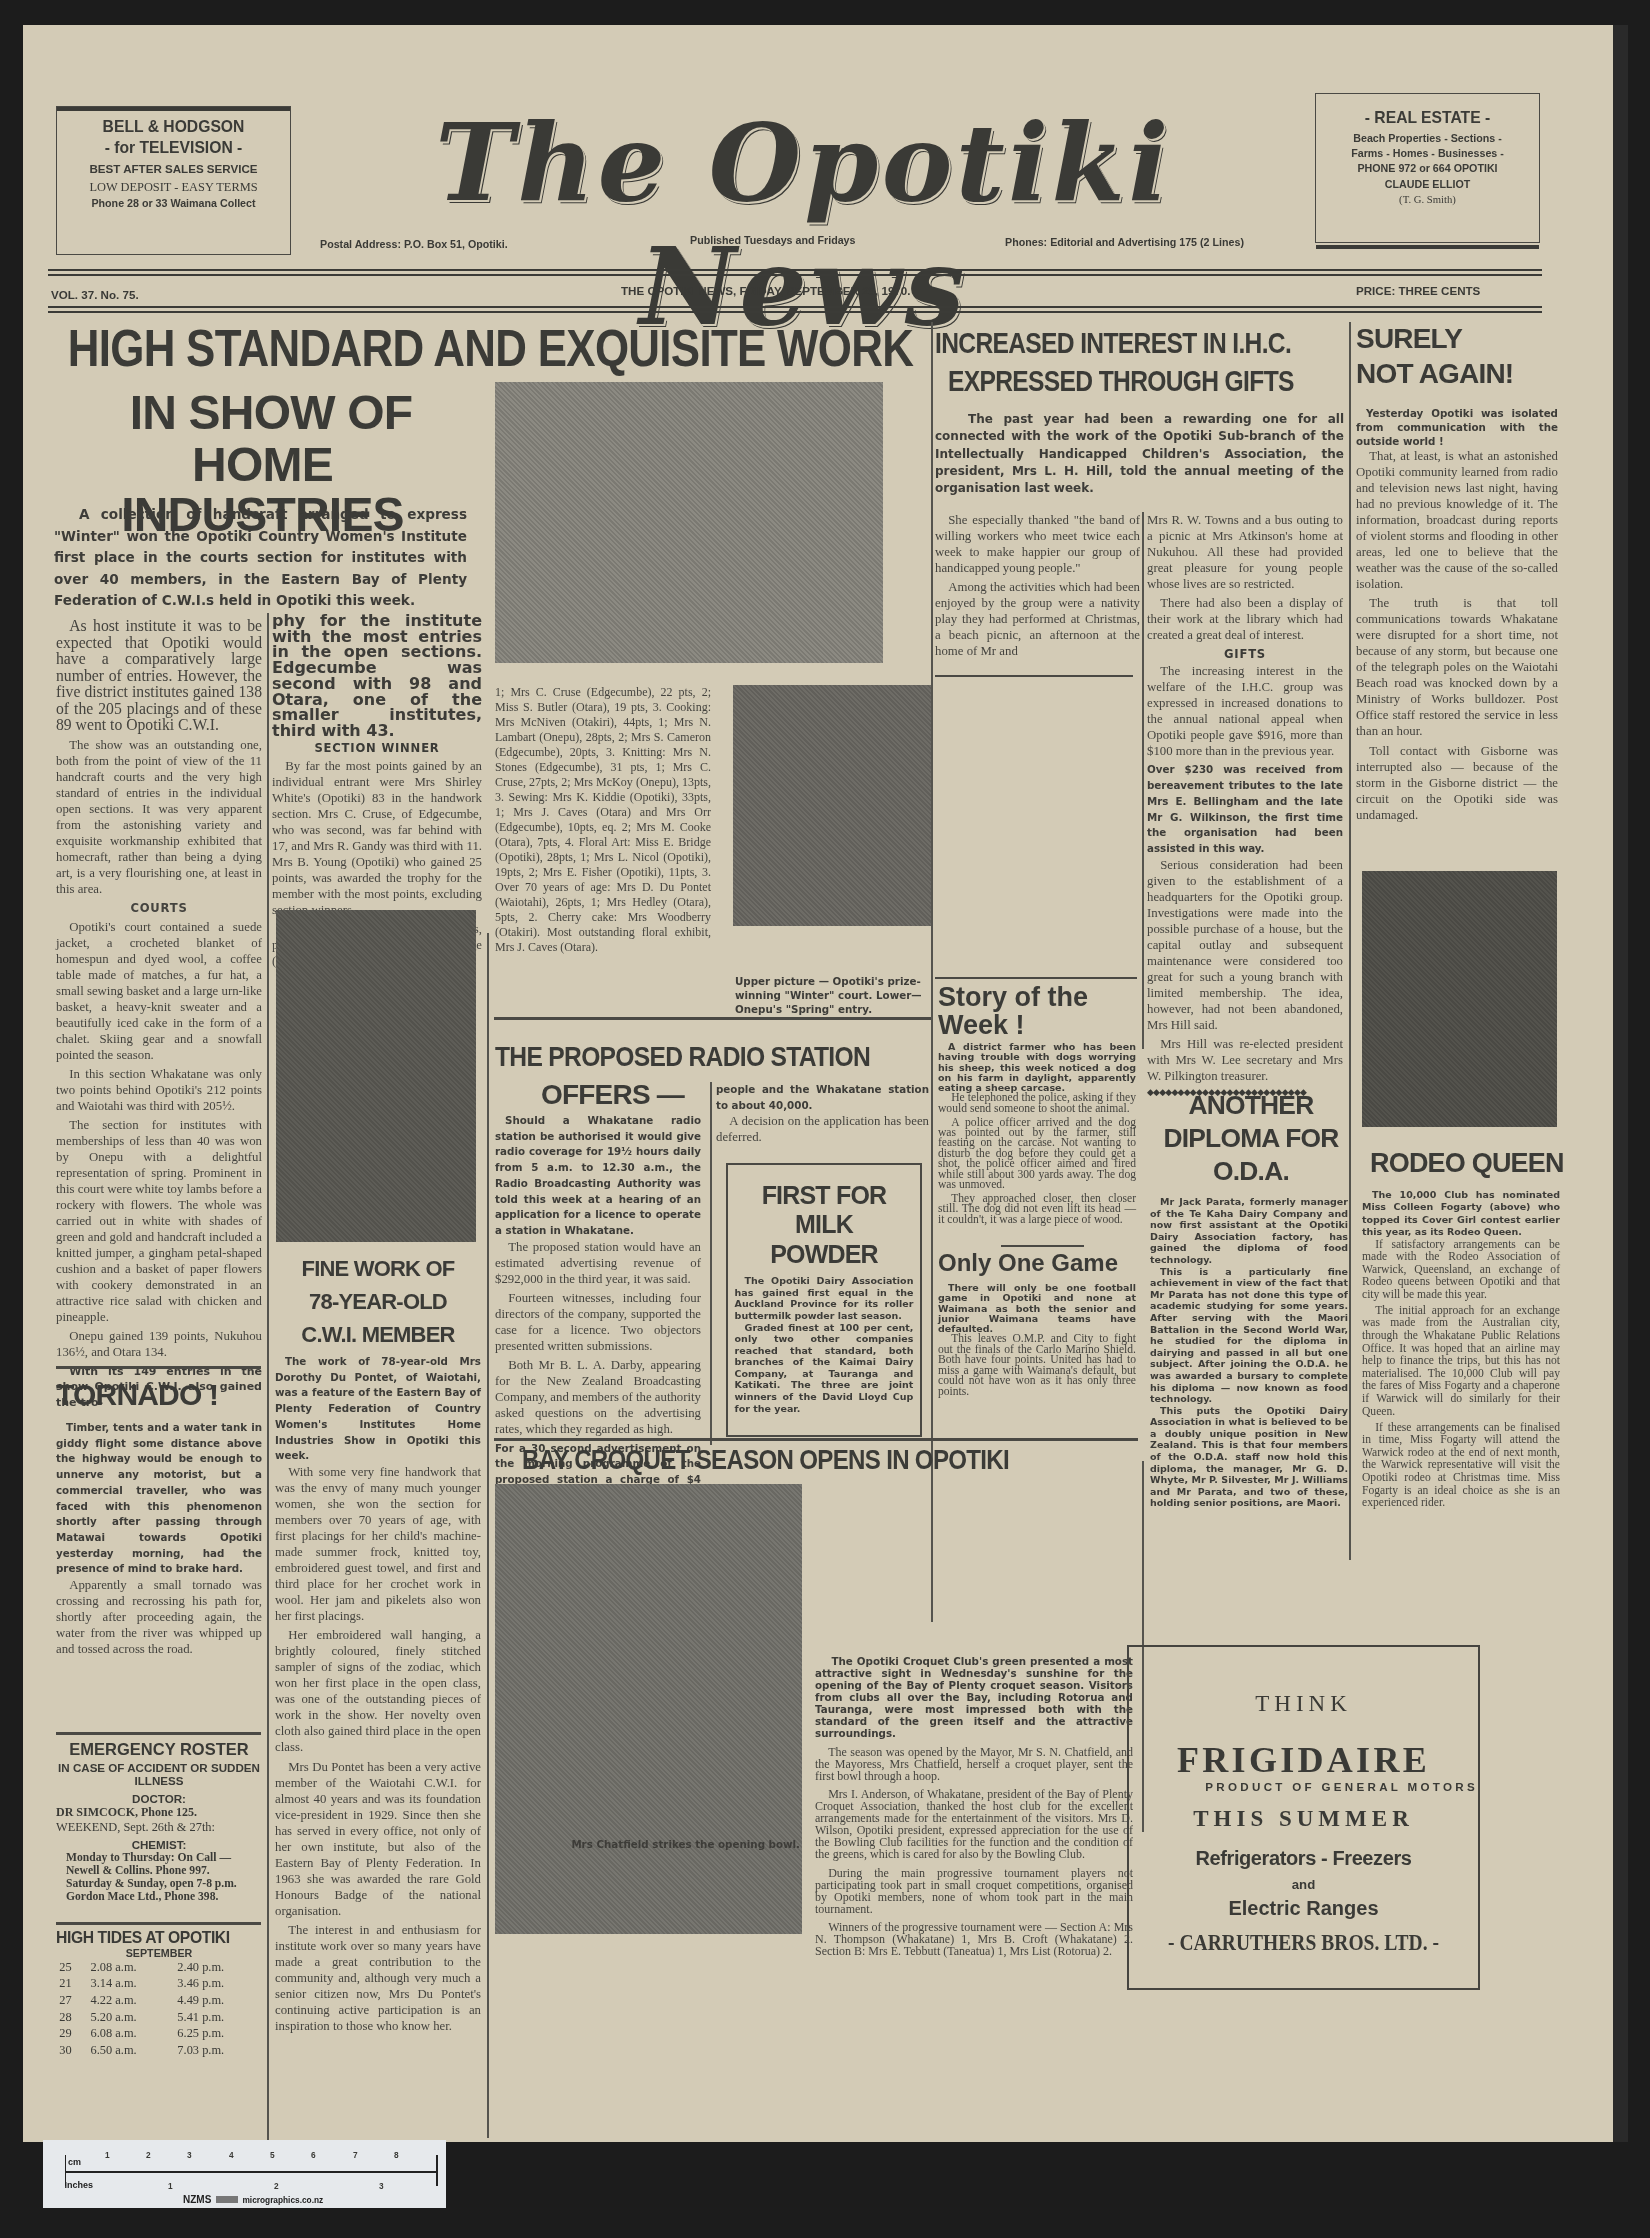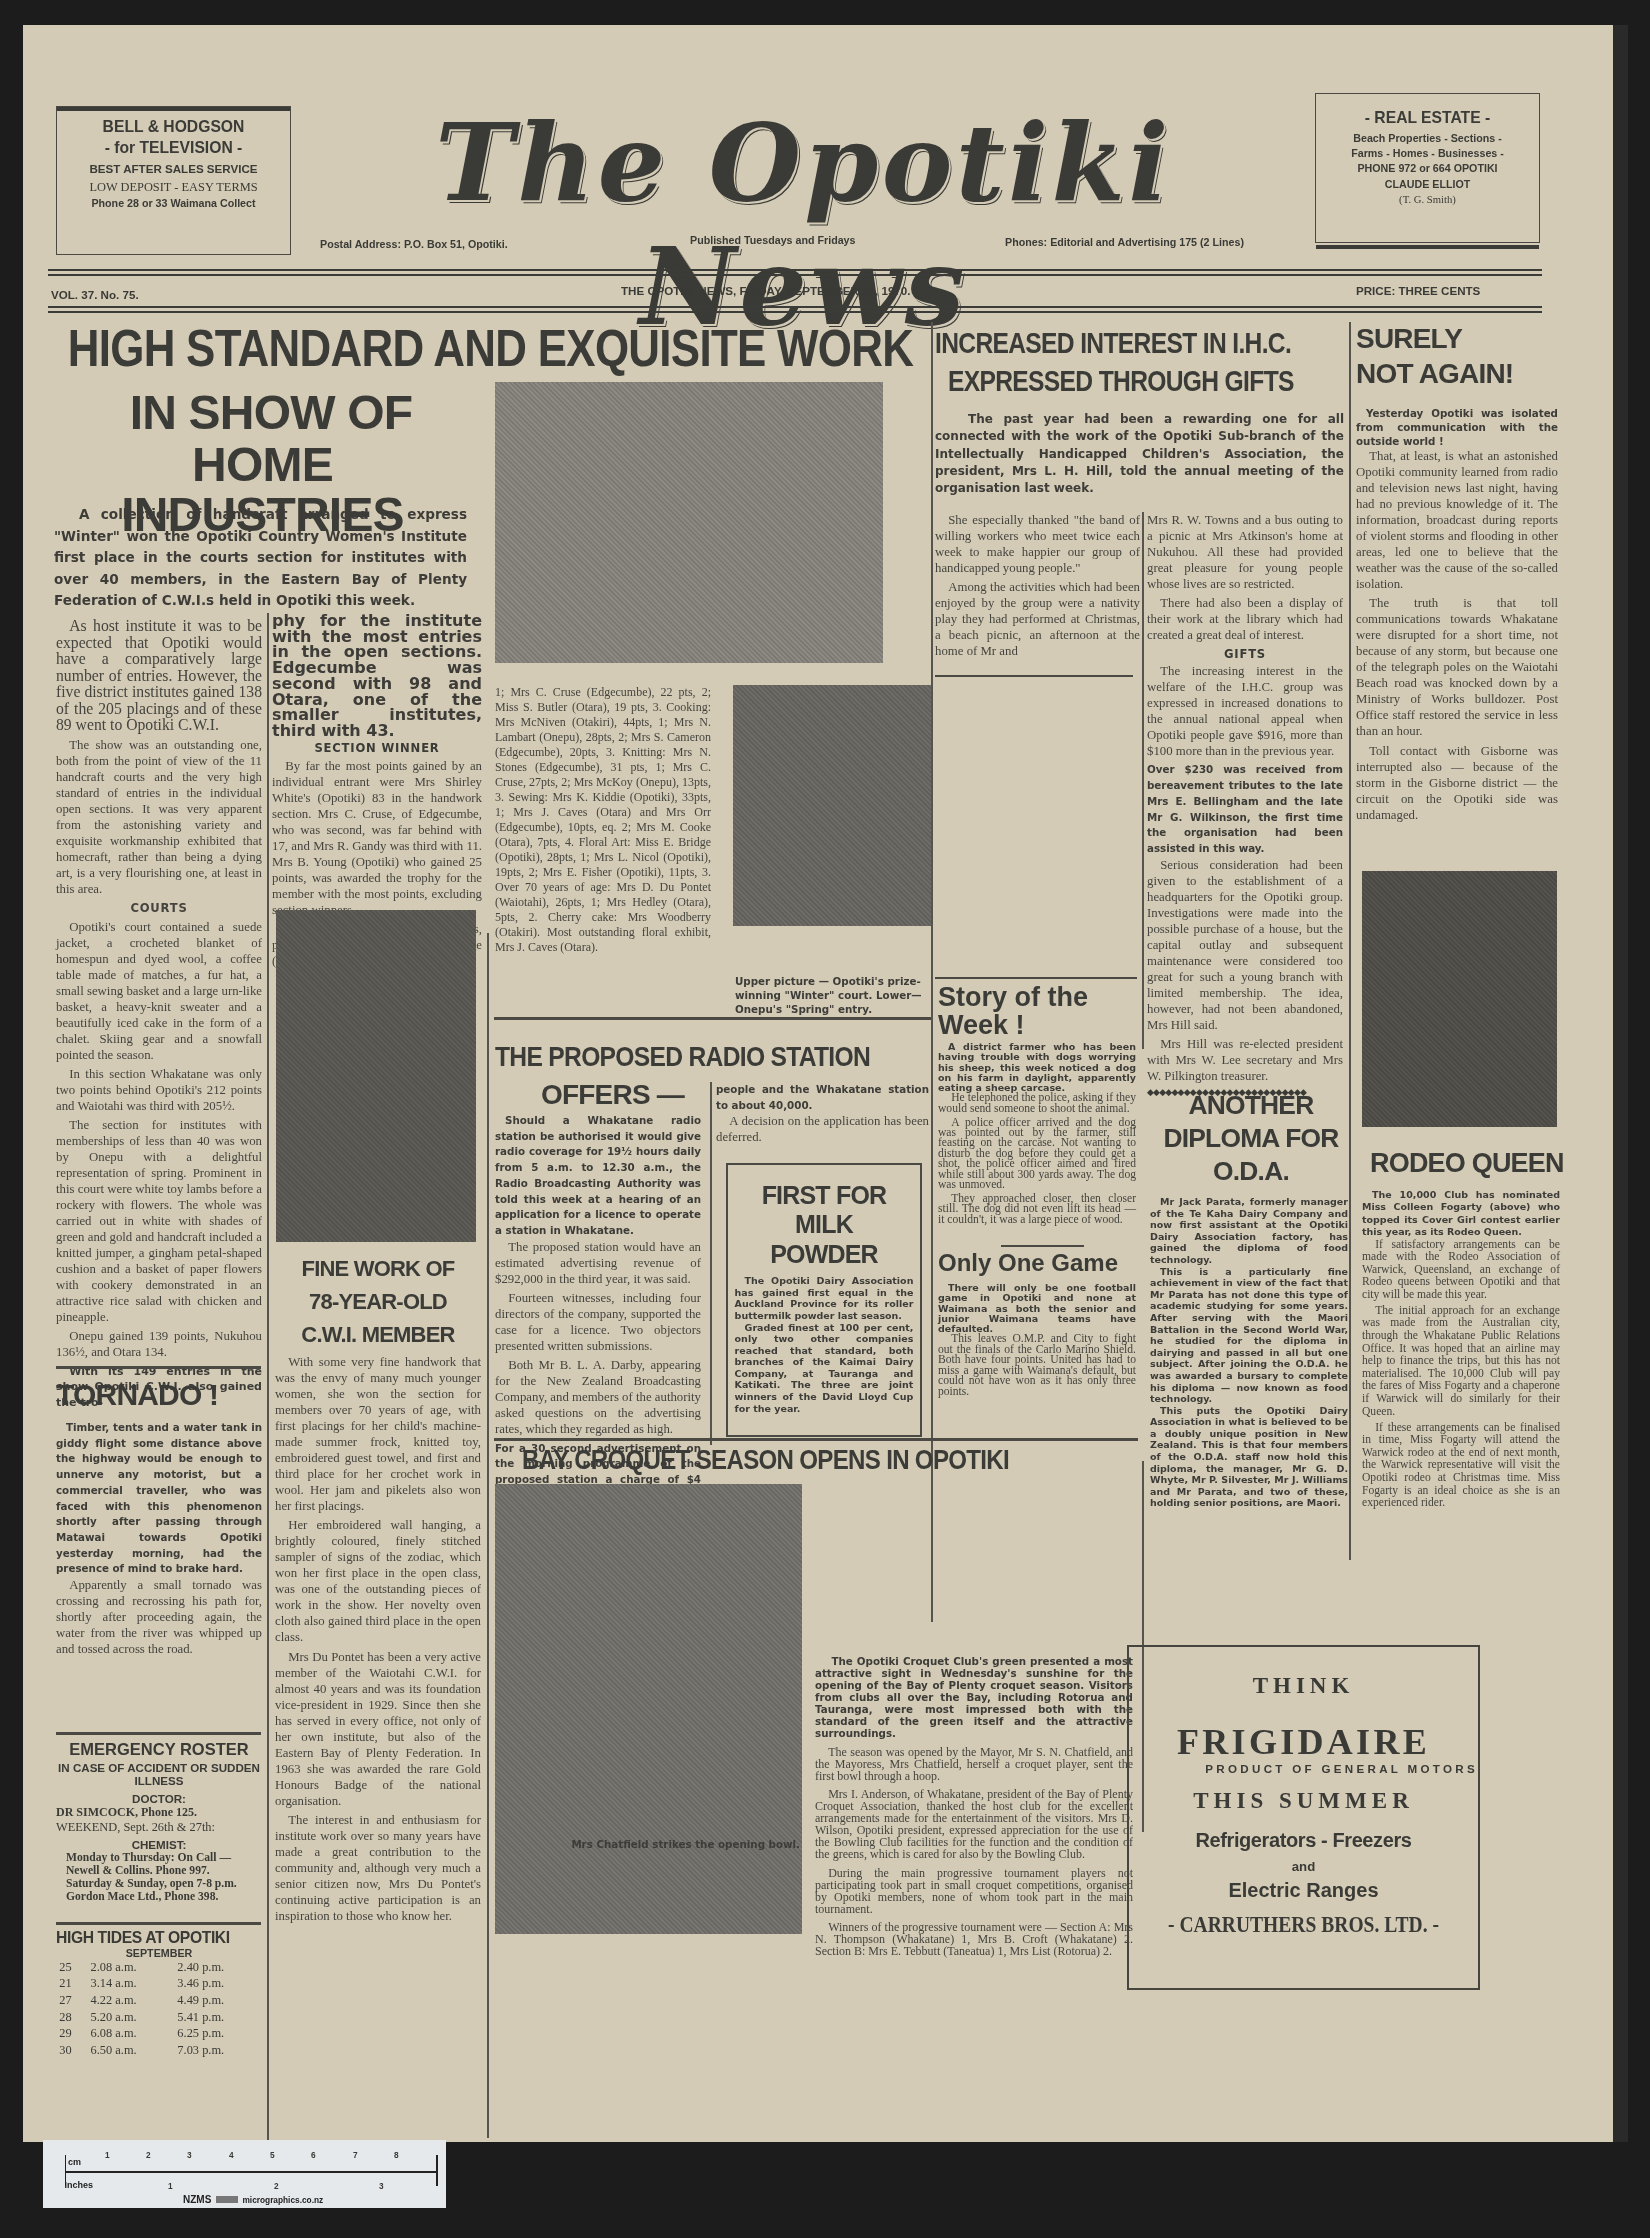--- a/index.html
+++ b/index.html
@@ -105,20 +105,21 @@
     <p style="text-indent:0;">1; Mrs C. Cruse (Edgecumbe), 22 pts, 2; Miss S. Butler (Otara), 19 pts, 3. Cooking: Mrs McNiven (Otakiri), 44pts, 1; Mrs N. Lambart (Onepu), 28pts, 2; Mrs S. Cameron (Edgecumbe), 20pts, 3. Knitting: Mrs N. Stones (Edgecumbe), 31 pts, 1; Mrs C. Cruse, 27pts, 2; Mrs McKoy (Onepu), 13pts, 3. Sewing: Mrs K. Kiddie (Opotiki), 33pts, 1; Mrs J. Caves (Otara) and Mrs Orr (Edgecumbe), 10pts, eq. 2; Mrs M. Cooke (Otara), 7pts, 4. Floral Art: Miss E. Bridge (Opotiki), 28pts, 1; Mrs L. Nicol (Opotiki), 19pts, 2; Mrs E. Fisher (Opotiki), 11pts, 3. Over 70 years of age: Mrs D. Du Pontet (Waiotahi), 26pts, 1; Mrs Hedley (Otara), 5pts, 2. Cherry cake: Mrs Woodberry (Otakiri). Most outstanding floral exhibit, Mrs J. Caves (Otara).</p>
   </div>
 
   <div class="photo" style="left:710px; top:660px; width:198px; height:241px; background-color:#6e6c66;"></div>
   <div class="abs caption" style="left:712px; top:949px; width:194px;">Upper picture — Opotiki's prize-winning "Winter" court. Lower— Onepu's "Spring" entry.</div>
 
   <div class="abs head" style="left:252px; top:1232px; width:206px; font-size:22px; text-align:center;">FINE WORK OF</div>
   <div class="abs head" style="left:252px; top:1265px; width:206px; font-size:22px; text-align:center;">78-YEAR-OLD</div>
   <div class="abs head" style="left:252px; top:1298px; width:206px; font-size:22px; text-align:center;">C.W.I. MEMBER</div>
   <div class="abs" style="left:252px; top:1329px; width:206px;">
+    <p class="lead" style="font-size:10.3px; text-indent:10px;">The work of 78-year-old Mrs Dorothy Du Pontet, of Waiotahi, was a feature of the Eastern Bay of Plenty Federation of Country Women's Institutes Home Industries Show in Opotiki this week.</p>
     <div class="body">
       <p>With some very fine handwork that was the envy of many much younger women, she won the section for members over 70 years of age, with first placings for her child's machine-made summer frock, knitted toy, embroidered guest towel, and first and third place for her crochet work in wool. Her jam and pikelets also won her first placings.</p>
       <p>Her embroidered wall hanging, a brightly coloured, finely stitched sampler of signs of the zodiac, which won her first place in the open class, was one of the outstanding pieces of work in the show. Her novelty oven cloth also gained third place in the open class.</p>
       <p>Mrs Du Pontet has been a very active member of the Waiotahi C.W.I. for almost 40 years and was its foundation vice-president in 1929. Since then she has served in every office, not only of her own institute, but also of the Eastern Bay of Plenty Federation. In 1963 she was awarded the rare Gold Honours Badge of the national organisation.</p>
       <p>The interest in and enthusiasm for institute work over so many years have made a great contribution to the community and, although very much a senior citizen now, Mrs Du Pontet's continuing active participation is an inspiration to those who know her.</p>
     </div>
   </div>
 
   <div class="rule-h" style="left:33px; top:1341px; width:205px;"></div>
   <div class="abs head" style="left:33px; top:1354px; font-size:30px;">TORNADO !</div>
@@ -300,21 +301,21 @@
     <div class="body" style="font-size:12px; line-height:12px;">
       <p style="margin-bottom:6.6px;">The season was opened by the Mayor, Mr S. N. Chatfield, and the Mayoress, Mrs Chatfield, herself a croquet player, sent the first bowl through a hoop.</p>
       <p style="margin-bottom:6.6px;">Mrs I. Anderson, of Whakatane, president of the Bay of Plenty Croquet Association, thanked the host club for the excellent arrangements made for the entertainment of the visitors. Mrs D. Wilson, Opotiki president, expressed appreciation for the use of the Bowling Club facilities for the function and the condition of the greens, which is cared for also by the Bowling Club.</p>
       <p style="margin-bottom:6.6px;">During the main progressive tournament players not participating took part in small croquet competitions, organised by Opotiki members, none of whom took part in the main tournament.</p>
       <p>Winners of the progressive tournament were — Section A: Mrs N. Thompson (Whakatane) 1, Mrs B. Croft (Whakatane) 2. Section B: Mrs E. Tebbutt (Taneatua) 1, Mrs List (Rotorua) 2.</p>
     </div>
   </div>
   <div class="rule-v" style="left:1119px; top:1436px; height:371px;"></div>
 
   <div class="abs" style="left:1104px; top:1620px; width:353px; height:345px; border:2.5px solid #45443f; text-align:center; color:#3a3a36;">
-    <div class="serif" style="font-size:23px; font-weight:bold; letter-spacing:5px; margin-top:26px;">THINK</div>
+    <div class="serif" style="font-size:23px; font-weight:normal; letter-spacing:5px; margin-top:44px;">THINK</div>
     <div class="serif" style="font-size:36px; font-weight:bold; letter-spacing:3.3px; margin-top:23px; line-height:40px;">FRIGIDAIRE</div>
     <div class="sans" style="font-size:11.6px; font-weight:bold; letter-spacing:3.3px;text-align:right;">PRODUCT OF GENERAL MOTORS</div>
     <div class="serif" style="font-size:23px; font-weight:bold; letter-spacing:5px; margin-top:13.2px;text-align:center;">THIS SUMMER</div>
     <div class="sans" style="font-size:20px; font-weight:bold; margin-top:15px; letter-spacing:-0.4px;">Refrigerators - Freezers</div>
     <div class="sans" style="font-size:13.2px; font-weight:bold; margin-top:6.6px;">and</div>
     <div class="sans" style="font-size:20px; font-weight:bold; margin-top:5px;">Electric Ranges</div>
     <div class="serif" style="font-size:23px; font-weight:bold; margin-top:10px; transform:scaleX(0.85);">- CARRUTHERS BROS. LTD. -</div>
   </div>
 </div>
 

